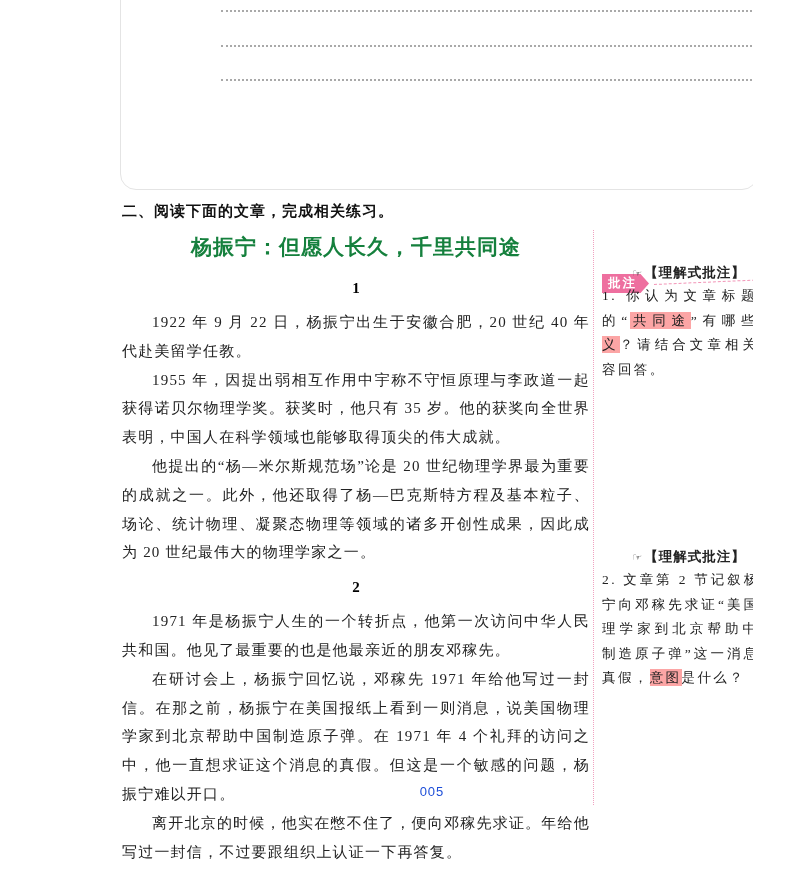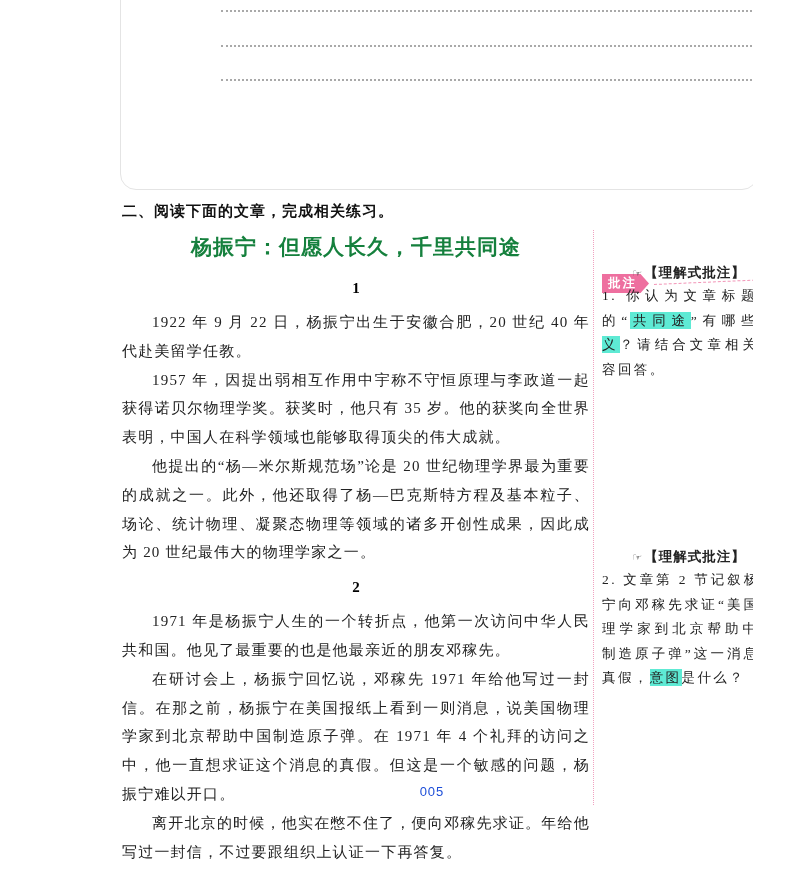--- a/index.html
+++ b/index.html
@@ -72,21 +72,21 @@
     line-height:20px;white-space:nowrap;text-align:center;
   }
   .hand-icon{
     font-family:"DejaVu Sans",sans-serif;font-weight:normal;
     font-size:11px;margin-right:1px;color:#444;
   }
   .note-body{
     margin:0;font-size:13.5px;line-height:24.6px;letter-spacing:2.4px;
     text-align:justify;color:#222;
   }
-  .hl{background:#5eead4;padding:1px 0;}
+  .hl{background:#fca5a5;padding:1px 0;}
   
   .page-number{
     position:absolute;left:0;top:784px;width:790px;text-align:center;
     font-family:"Liberation Sans","DejaVu Sans",sans-serif;
     font-size:13px;letter-spacing:1px;color:#1d4ed8;
   }
 </style>
 </head>
 <body>
 
@@ -99,21 +99,21 @@
     <div class="ans-line l4"></div>
   </div>
 
   <div class="section-heading">二、阅读下面的文章，完成相关练习。</div>
 
   <div class="article">
     <h1 class="article-title">杨振宁：但愿人长久，千里共同途</h1>
 
     <div class="sec-num">1</div>
     <p>1922 年 9 月 22 日，杨振宁出生于安徽合肥，20 世纪 40 年代赴美留学任教。</p>
-    <p>1957 年，因提出弱相互作用中宇称不守恒原理与李政道一起获得诺贝尔物理学奖。获奖时，他只有 35 岁。他的获奖向全世界表明，中国人在科学领域也能够取得顶尖的伟大成就。</p>
+    <p>1955 年，因提出弱相互作用中宇称不守恒原理与李政道一起获得诺贝尔物理学奖。获奖时，他只有 35 岁。他的获奖向全世界表明，中国人在科学领域也能够取得顶尖的伟大成就。</p>
     <p>他提出的“杨—米尔斯规范场”论是 20 世纪物理学界最为重要的成就之一。此外，他还取得了杨—巴克斯特方程及基本粒子、场论、统计物理、凝聚态物理等领域的诸多开创性成果，因此成为 20 世纪最伟大的物理学家之一。</p>
 
     <div class="sec-num">2</div>
     <p>1971 年是杨振宁人生的一个转折点，他第一次访问中华人民共和国。他见了最重要的也是他最亲近的朋友邓稼先。</p>
     <p>在研讨会上，杨振宁回忆说，邓稼先 1971 年给他写过一封信。在那之前，杨振宁在美国报纸上看到一则消息，说美国物理学家到北京帮助中国制造原子弹。在 1971 年 4 个礼拜的访问之中，他一直想求证这个消息的真假。但这是一个敏感的问题，杨振宁难以开口。</p>
     <p>离开北京的时候，他实在憋不住了，便向邓稼先求证。年给他写过一封信，不过要跟组织上认证一下再答复。</p>
   </div>
 
   <div class="col-separator"></div>
 

